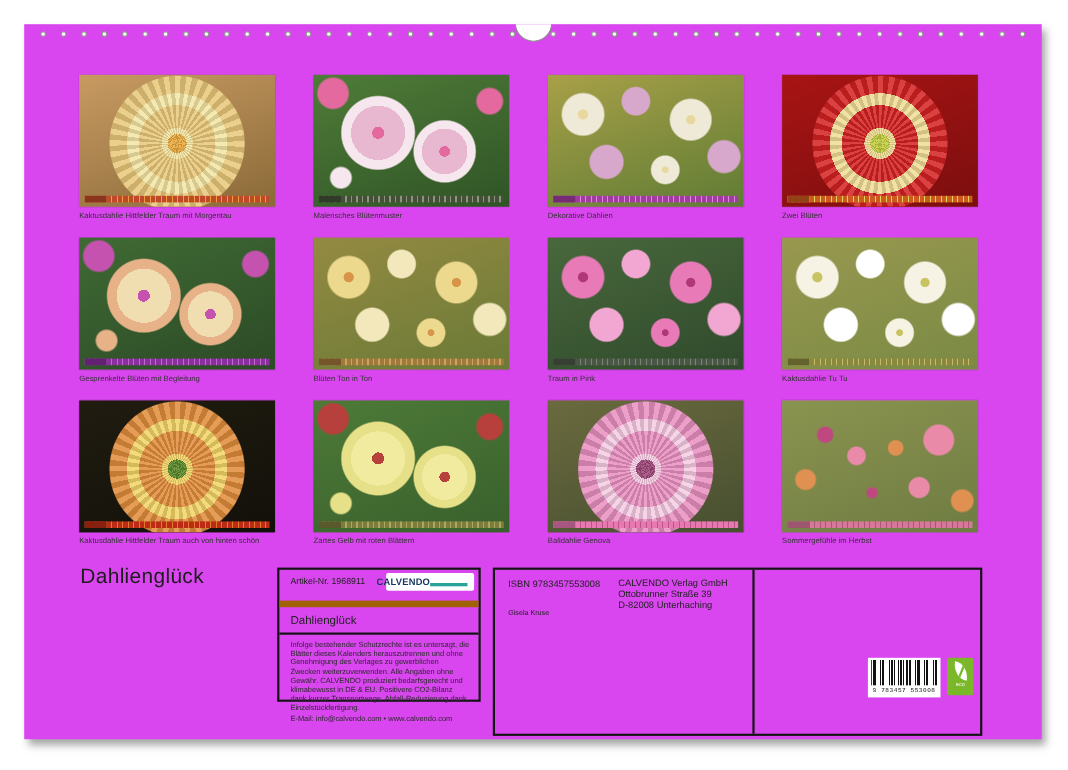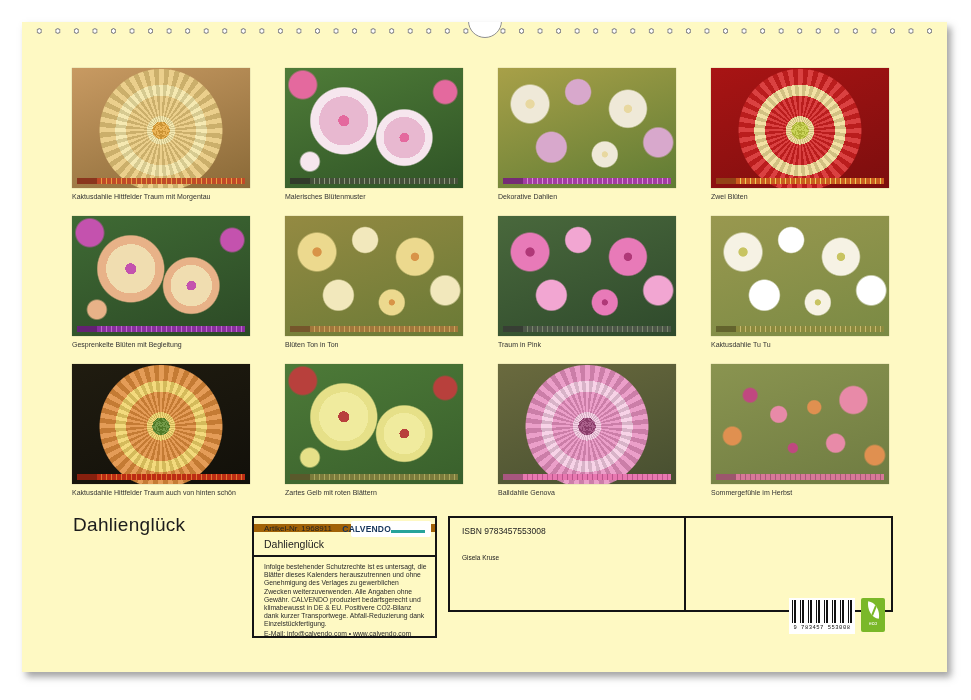--- a/index.html
+++ b/index.html
@@ -1,18 +1,18 @@
 <!DOCTYPE html>
 <html><head>
 <meta charset="utf-8">
 <style>
   html, body { margin:0; padding:0; width:971px; height:700px; background:#ffffff; overflow:hidden;
                font-family:"Liberation Sans", sans-serif; }
   .page { position:absolute; left:22px; top:22px; width:925px; height:650px;
-          background:#fef9c3; box-shadow:4px 5px 7px rgba(90,90,90,0.55); overflow:hidden; }
+          background:#d946ef; box-shadow:4px 5px 7px rgba(90,90,90,0.55); overflow:hidden; }
 
   
   .holes { position:absolute; left:6px; right:6px; top:5px; height:8px;
            background-image:radial-gradient(circle at center, #ffffff 0 1.7px, #8f8f8f 1.8px 2.6px, rgba(0,0,0,0) 2.8px);
            background-size:18.55px 8px; background-repeat:repeat-x; background-position:2px 0; }
   .notch { position:absolute; left:446px; top:-18px; width:34px; height:34px; border-radius:50%;
            background:#ffffff; border:1.5px solid #8f8f8f; box-sizing:border-box; }
 
   
   .grid { position:absolute; left:50px; top:46px; display:grid;
@@ -70,36 +70,36 @@
            background:repeating-linear-gradient(90deg, var(--strip1) 0 4px, var(--strip2) 4px 5px); }
   .strip::before { content:""; position:absolute; left:0; top:0; bottom:0; width:20px;
                    background:var(--strip1); filter:brightness(0.72); }
   .caption { margin-top:4px; font-size:7px; line-height:9px; color:#333333; }
 
   
   .big-title { position:absolute; left:51px; top:492px; font-size:19px; color:#1c1c1c; letter-spacing:0.3px; }
 
   .boxA { position:absolute; left:230px; top:494px; width:185px; height:122px;
           border:2px solid #141414; box-sizing:border-box; }
-  .boxA-row1 { position:relative; height:14px; border-bottom:8px solid #a16207; box-sizing:border-box;text-align:center; }
+  .boxA-row1 { position:relative; height:34px; border-bottom:6px solid #a16207; box-sizing:border-box;text-align:center; }
   .article-no { position:absolute; left:10px; top:6px; font-size:8px; color:#222222; }
   .brand-box { position:absolute; right:4px; top:2.5px; width:80px; height:16px; background:#ffffff;
                border-radius:2px; display:flex; align-items:center; justify-content:flex-end; padding-right:3px; box-sizing:border-box; }
   .brand-text-col { display:flex; flex-direction:row; align-items:flex-end; margin-right:3px; }
   .brand-name { font-size:8.5px; font-weight:bold; color:#16355c; letter-spacing:0.2px; line-height:8px; }
   .brand-tagline { width:34px; height:2.5px; background:#27a39a; margin-top:1px; }
   .brand-flag { width:9px; height:12px; background:linear-gradient(180deg,#27a39a 0 50%, #2173ae 50% 100%);
                 clip-path:polygon(0 10%, 100% 0, 100% 100%, 0 90%); }
   .boxA-row2 { height:25px; border-bottom:2px solid #141414; box-sizing:border-box; }
   .product-title { padding:6px 0 0 10px; font-size:10.5px; color:#222222; }
   .boxA-row3 { padding:6px 8px 0 10px; }
   .legal { font-size:6.8px; line-height:8.2px; color:#2a2a2a; }
   .contact { font-size:6.8px; line-height:8.2px; color:#2a2a2a; margin-top:1px; }
 
-  .boxB { position:absolute; left:426px; top:494px; width:445px; height:96px;
+  .boxB { position:absolute; left:426px; top:494px; width:445px; height:153px;
           border:2px solid #141414; box-sizing:border-box; }
   .boxB-divider { position:absolute; left:234px; top:0; bottom:0; width:2px; background:#141414; }
   .isbn { position:absolute; left:12px; top:8px; font-size:8.5px; color:#222222; }
   .publisher { position:absolute; left:112px; top:7px; font-size:8.5px; line-height:10px; color:#222222; }
   .author { position:absolute; left:12px; top:36px; font-size:6.5px; color:#222222; }
 
   .barcode-box { position:absolute; left:339px; top:80px; width:66px; height:36px; background:#ffffff;
                  padding:2px 3px 0 3px; box-sizing:border-box; }
   .bars { height:23px;
           background:repeating-linear-gradient(90deg,#111 0 1px,#fff 1px 2px,#111 2px 4px,#fff 4px 5px,#111 5px 5.5px,#fff 5.5px 8px); }
@@ -224,20 +224,25 @@
     </div>
     <div class="boxA-row3">
       <div class="legal">Infolge bestehender Schutzrechte ist es untersagt, die Blätter dieses Kalenders herauszutrennen und ohne Genehmigung des Verlages zu gewerblichen Zwecken weiterzuverwenden. Alle Angaben ohne Gewähr. CALVENDO produziert bedarfsgerecht und klimabewusst in DE &amp; EU. Positivere CO2-Bilanz dank kurzer Transportwege. Abfall-Reduzierung dank Einzelstückfertigung.</div>
       <div class="contact">E-Mail: info@calvendo.com • www.calvendo.com</div>
     </div>
   </div>
 
   <div class="boxB">
     <div class="boxB-divider"></div>
     <div class="isbn">ISBN 9783457553008</div>
+    <div class="publisher">
+      <div>CALVENDO Verlag GmbH</div>
+      <div>Ottobrunner Straße 39</div>
+      <div>D-82008 Unterhaching</div>
+    </div>
     <div class="author">Gisela Kruse</div>
     <div class="barcode-box">
       <div class="bars"></div>
       <div class="barcode-digits">9 783457 553008</div>
     </div>
     <div class="eco-box">
       <div class="eco-leaf"></div>
       <div class="eco-label">eco</div>
     </div>
   </div>

